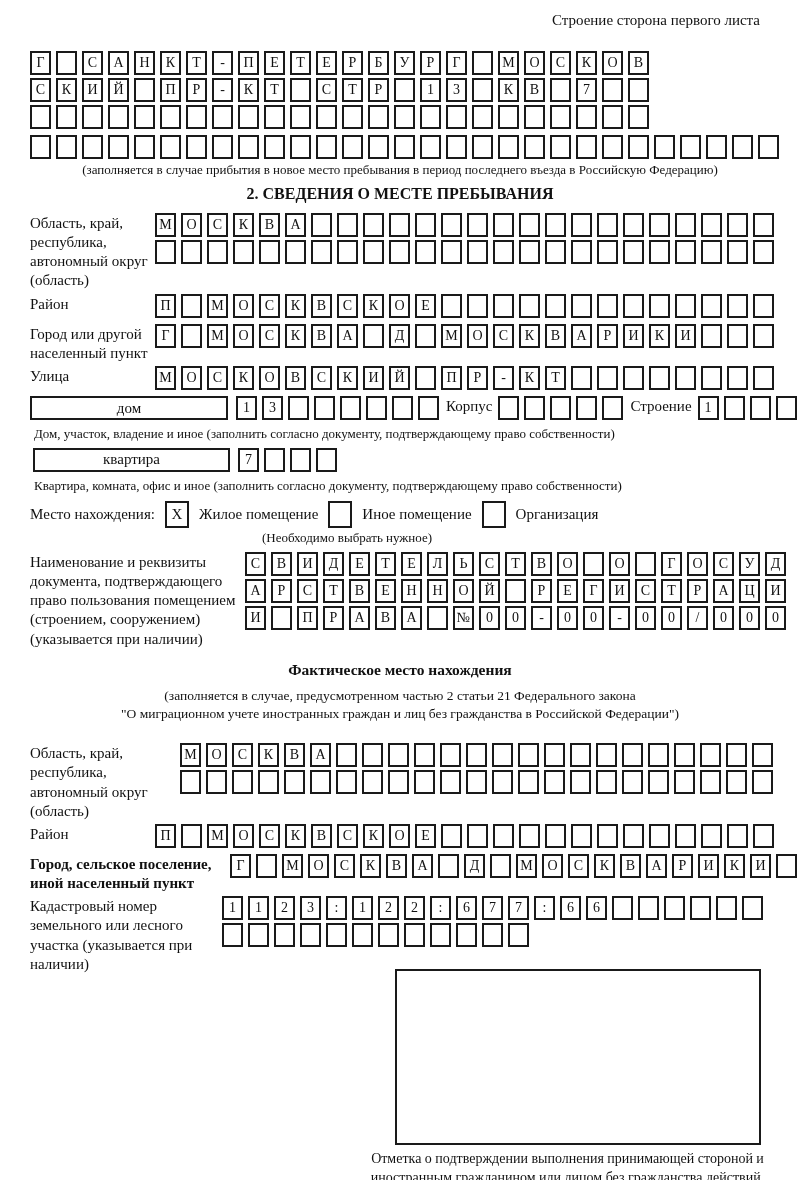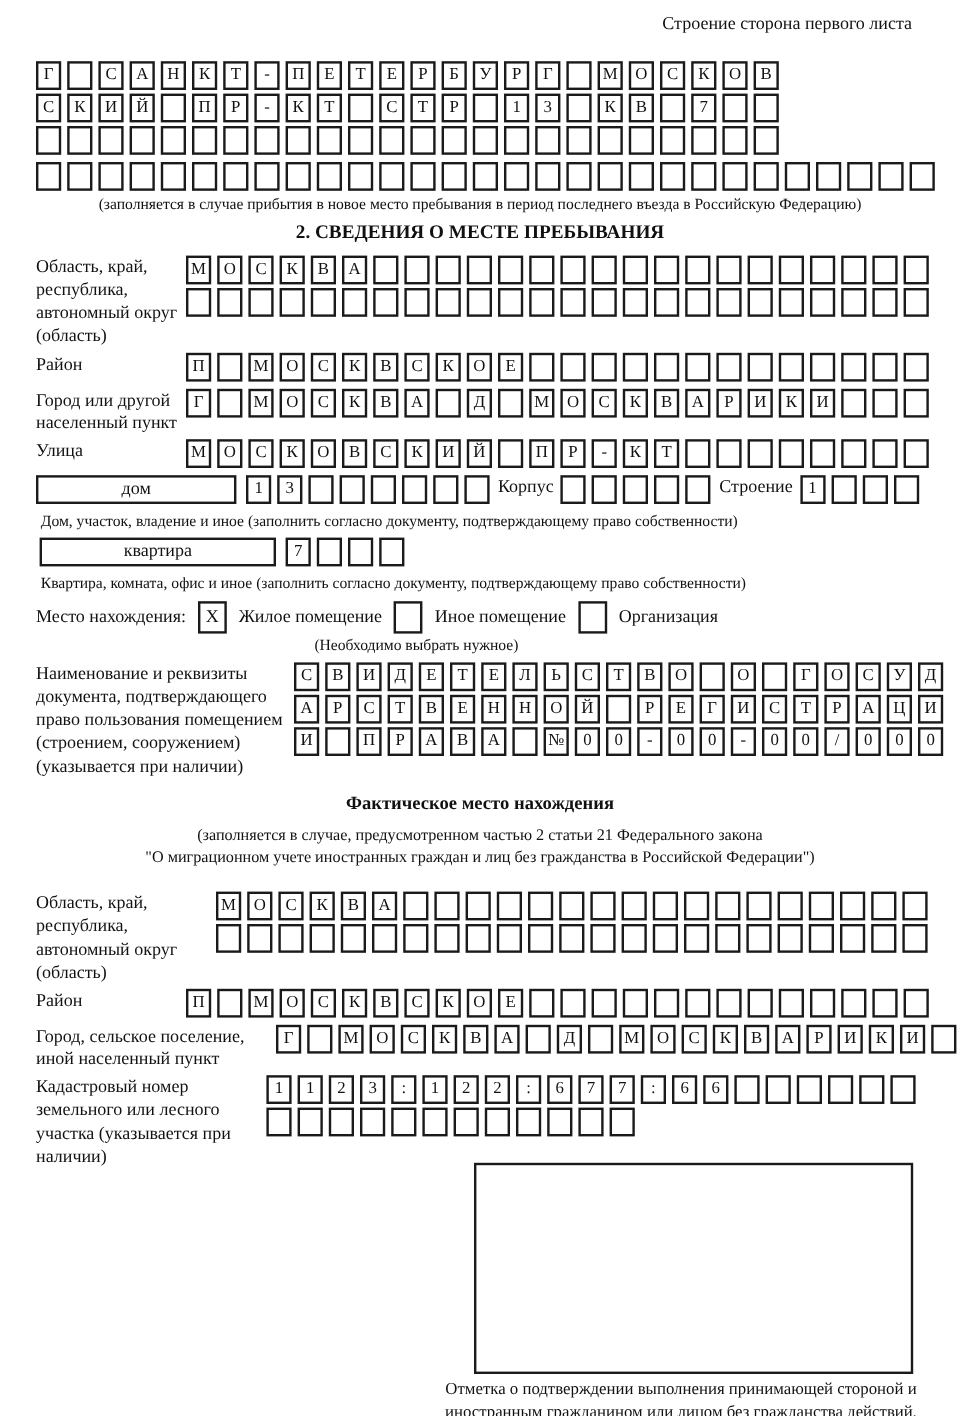--- a/index.html
+++ b/index.html
@@ -7,36 +7,36 @@
   body {
     width: 800px; height: 1180px; overflow: hidden;
     color: #111; font-family: "Liberation Serif", serif; font-size: 15px;
   }
   .page { padding: 12px 10px 0 30px; }
   .page-header { text-align: right; padding-right: 30px; font-size: 15px; margin-bottom: 22px; }
 
   .frow { display: flex; align-items: flex-start; margin-bottom: 3px; }
   .flabel { flex: none; line-height: 1.28; padding-top: 1px; }
   .lw148 { width: 148px; } .lw125 { width: 125px; } .lw150 { width: 150px; }
-  .lw200 { width: 200px; } .lw192 { width: 192px; } .lw215 { width: 215px; }
+  .lw200 { width: 200px; font-weight: bold; } .lw192 { width: 192px; } .lw215 { width: 215px; }
 
   .cellcol { display: flex; flex-direction: column; }
   .cells { display: flex; flex: none; margin-bottom: 3px; }
   .cell {
     flex: none; width: 21px; height: 24px; margin-right: 5px;
     border: 2px solid #1a1a1a; display: flex; align-items: center; justify-content: center;
     font-size: 14px; line-height: 1; background: #fff;
   }
   .fullrow { margin-left: 0; }
 
   .widebox {
     flex: none; height: 24px; border: 2px solid #1a1a1a; margin-right: 8px;
     display: flex; align-items: center; justify-content: center; font-size: 15px;
   }
-  .housebox { width: 167px; } .aptbox { width: 197px; margin-left: 3px; }
+  .housebox { width: 198px; } .aptbox { width: 197px; margin-left: 3px; }
   .inline-lbl { flex: none; padding: 2px 6px 0 2px; }
 
   .note { font-size: 13px; line-height: 1.3; }
   .note-center { text-align: center; margin: 2px 20px 6px 0; }
   .note-left { margin: 1px 0 5px 4px; }
 
   .sec-title { text-align: center; font-weight: bold; font-size: 16px; margin: 6px 20px 10px 0; }
   .sub-title { text-align: center; font-weight: bold; font-size: 15.5px; margin: 12px 20px 8px 0; }
   .sub-note { text-align: center; font-size: 13.5px; line-height: 1.35; margin-right: 20px; }
   .sub-note-wrap { margin-bottom: 20px; }

